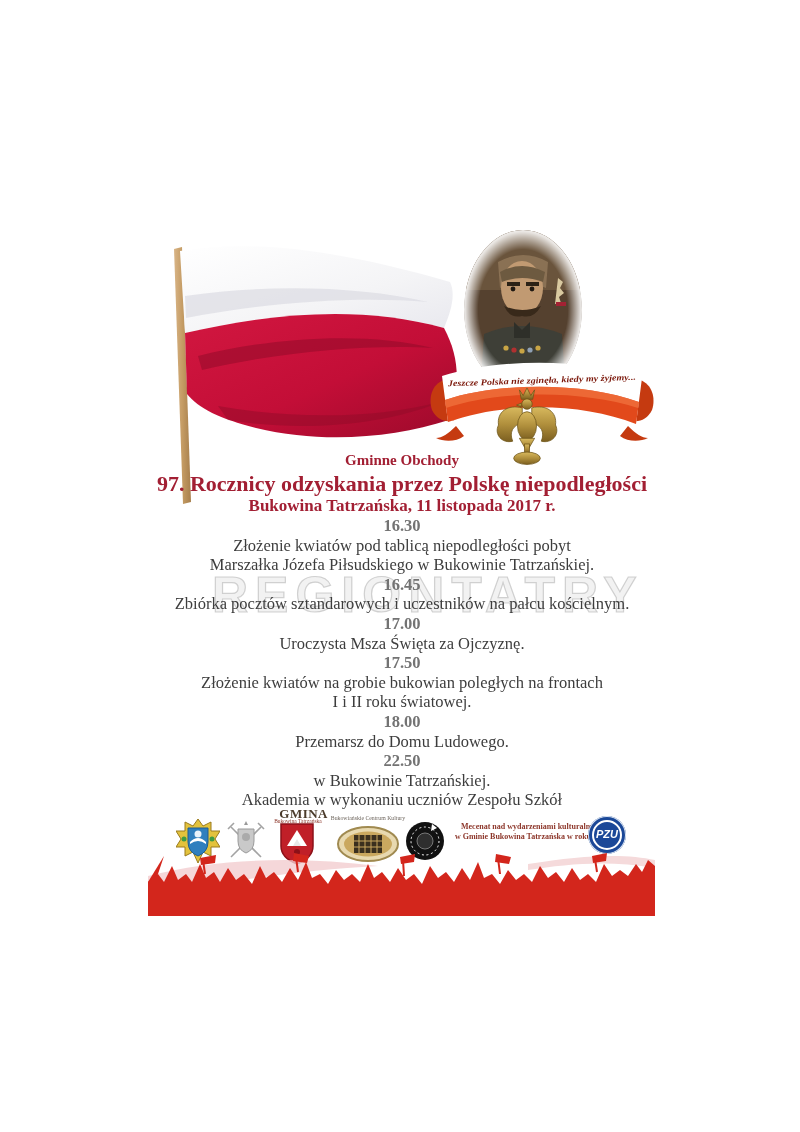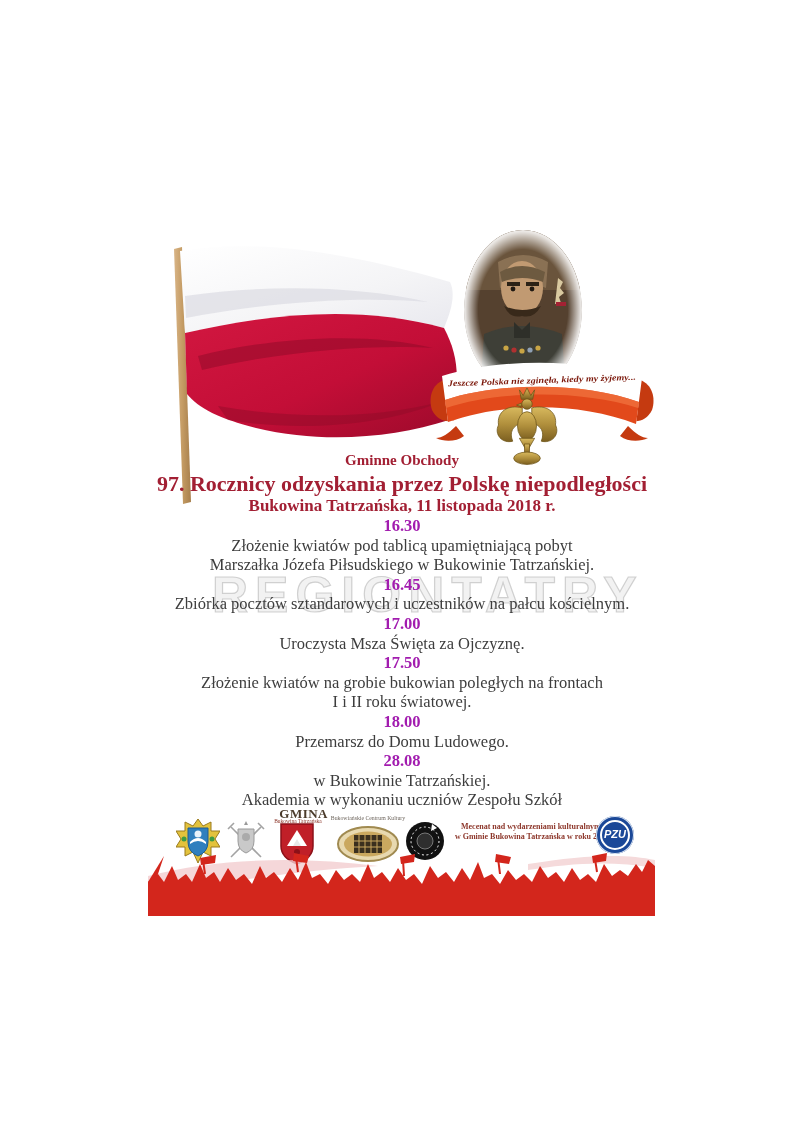--- a/index.html
+++ b/index.html
@@ -8,21 +8,21 @@
   .abs{position:absolute;}
 
   
   .title-block{left:100px;top:448px;width:604px;text-align:center;color:#a21f33;}
   .title-l1{font-size:15px;font-weight:bold;line-height:24px;}
   .title-l2{font-size:22px;font-weight:bold;line-height:24px;}
   .title-l3{font-size:17px;font-weight:bold;line-height:20px;}
 
   
   .schedule{left:100px;top:516px;width:604px;text-align:center;color:#3d3d3d;}
-  .schedule .time{font-size:16.5px;font-weight:bold;line-height:19.6px;color:#a21caf;}
+  .schedule .time{font-size:16.5px;font-weight:bold;line-height:19.6px;color:#737373;}
   .schedule .line{font-size:16.5px;line-height:19.6px;}
 
   
   .watermark{left:212px;top:566px;width:400px;text-align:center;
              font-family:"Liberation Sans",sans-serif;
              font-size:50px;font-weight:bold;letter-spacing:7px;
              color:rgba(190,190,190,0.20);
              -webkit-text-stroke:1.2px rgba(160,160,160,0.45);
              pointer-events:none;}
 
@@ -30,21 +30,21 @@
   .logos{left:148px;top:806px;width:507px;height:64px;}
   .logo-caption1{position:absolute;left:120px;top:4px;width:60px;text-align:right;
                  font-size:13px;font-weight:bold;letter-spacing:.5px;color:#4a3b2b;line-height:8px;}
   .logo-caption1b{position:absolute;left:108px;top:12px;width:84px;text-align:center;
                  font-size:5.5px;color:#8d372b;line-height:6px;}
   .logo-caption2{position:absolute;left:175px;top:9px;width:90px;text-align:center;
                  font-size:5.8px;color:#6f675f;line-height:7px;}
   .mecenat{position:absolute;left:300px;top:16px;width:168px;text-align:center;
            font-size:8px;font-weight:bold;color:#8d372b;line-height:10px;}
   .pzu{position:absolute;left:440px;top:10px;width:38px;height:38px;border-radius:50%;
-       background:#1b4898;box-shadow:0 0 0 1px #dfe8f4 inset;margin-left:8px;}
+       background:#1b4898;box-shadow:0 0 0 1px #dfe8f4 inset;}
   .pzu-ring{position:absolute;left:4px;top:4px;width:30px;height:30px;border-radius:50%;
             border:2px solid #ffffff;box-sizing:border-box;}
   .pzu-label{position:absolute;left:0;top:12px;width:38px;text-align:center;
              font-family:"Liberation Sans",sans-serif;font-size:11px;font-weight:bold;
              font-style:italic;color:#ffffff;}
 </style>
 </head>
 <body>
 
 <div class="canvas">
@@ -141,39 +141,39 @@
       <ellipse cx="40" cy="45" rx="10" ry="15"></ellipse>
       <polygon points="32,58 48,58 40,72"></polygon>
       <rect x="37.5" y="64" width="5" height="10"></rect>
       <ellipse cx="40" cy="79" rx="14" ry="6.5"></ellipse>
     </g>
   </svg>
 
   <div class="abs title-block">
     <div class="title-l1">Gminne Obchody</div>
     <div class="title-l2">97. Rocznicy odzyskania przez Polskę niepodległości</div>
-    <div class="title-l3">Bukowina Tatrzańska, 11 listopada 2018 r.</div>
+    <div class="title-l3">Bukowina Tatrzańska, 11 listopada 2017 r.</div>
   </div>
 
   <div class="abs watermark">REGIONTATRY</div>
 
   <div class="abs schedule">
       <div class="time">16.30</div>
-      <div class="line">Złożenie kwiatów pod tablicą upamiętniającą pobyt</div>
+      <div class="line">Złożenie kwiatów pod tablicą niepodległości pobyt</div>
       <div class="line">Marszałka Józefa Piłsudskiego w Bukowinie Tatrzańskiej.</div>
       <div class="time">16.45</div>
       <div class="line">Zbiórka pocztów sztandarowych i uczestników na pałcu kościelnym.</div>
       <div class="time">17.00</div>
       <div class="line">Uroczysta Msza Święta za Ojczyznę.</div>
       <div class="time">17.50</div>
       <div class="line">Złożenie kwiatów na grobie bukowian poległych na frontach</div>
       <div class="line">I i II roku światowej.</div>
       <div class="time">18.00</div>
       <div class="line">Przemarsz do Domu Ludowego.</div>
-      <div class="time">28.08</div>
+      <div class="time">22.50</div>
       <div class="line">w Bukowinie Tatrzańskiej.</div>
       <div class="line">Akademia w wykonaniu uczniów Zespołu Szkół</div>
     </div>
 
   <div class="abs logos">
 
     <svg class="abs" style="left:28px;top:12px;" width="44" height="46" viewBox="0 0 44 46">
       <polygon points="22,1 27,8 35,4 35,13 44,13 39,21 44,29 35,29 35,38 27,34 22,45 17,34 9,38 9,29 0,29 5,21 0,13 9,13 9,4 17,8" fill="#e3c23c" stroke="#9a7b1e" stroke-width="1"></polygon>
       <path d="M12,10 h20 v14 q0,10 -10,14 q-10,-4 -10,-14 Z" fill="#2f7fbe" stroke="#1e5d8f" stroke-width="1"></path>
       <path d="M14,24 q8,-8 16,0 v2 q-8,-6 -16,0 Z" fill="#ffffff"></path>

